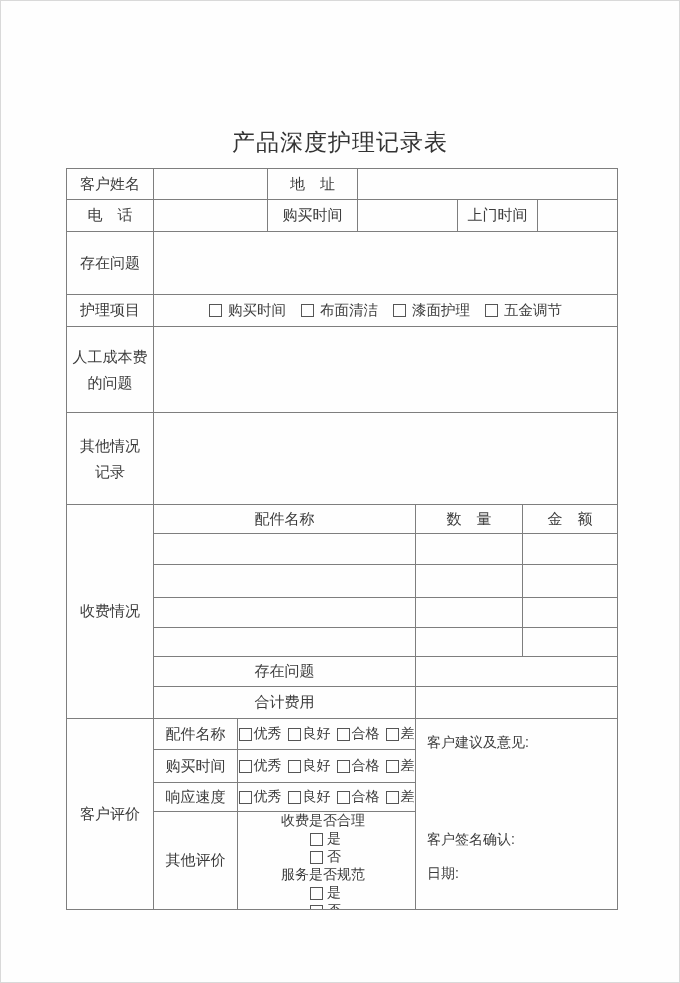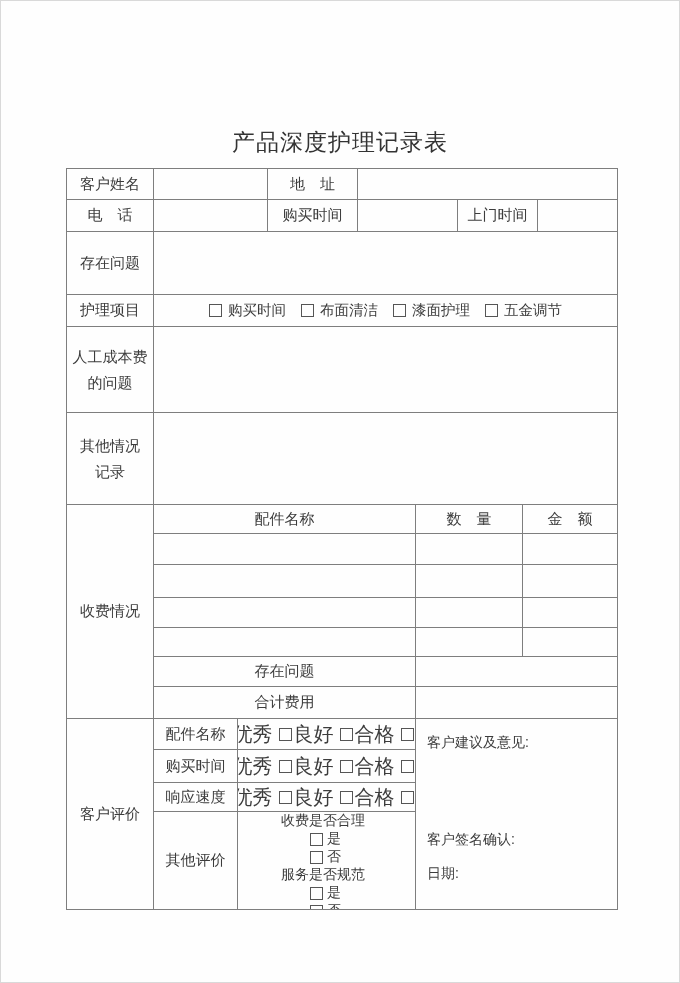--- a/index.html
+++ b/index.html
@@ -32,21 +32,21 @@
   tr.r16{height:29px} tr.r17{height:97px}
 
   .ml{white-space:pre-line;line-height:26px;}
   .box{
     display:inline-block;width:11px;height:11px;
     border:1px solid #555;background:transparent;flex:none;
   }
   .opt{display:inline-flex;align-items:center;white-space:nowrap;}
   .opts{display:flex;justify-content:center;align-items:center;gap:15px;font-size:14.5px;}
   .opts .opt .box{margin-right:6px;}
-  .opts.tight{gap:6px;font-size:20px;}
+  .opts.tight{gap:6px;font-size:14px;}
   .opts.tight .opt .box{margin-right:2px;}
   .yesno-cell{height:100%;}
   .yesno-wrap{
     display:flex;flex-direction:column;justify-content:space-around;
     height:97px;padding-left:7px;box-sizing:border-box;font-size:14px;
   }
   .yesno-line{display:flex;align-items:center;text-align:left;flex-direction:column;}
   .yesno-line .yn-label{margin-right:14px;}
   .yesno-line .opt{margin-right:9px;}
   .yesno-line .opt .box{margin-right:4px;}

